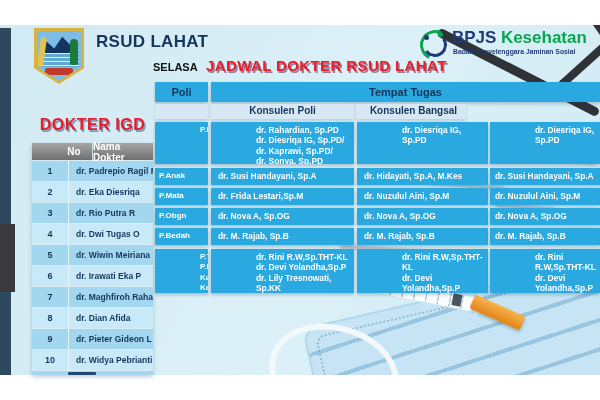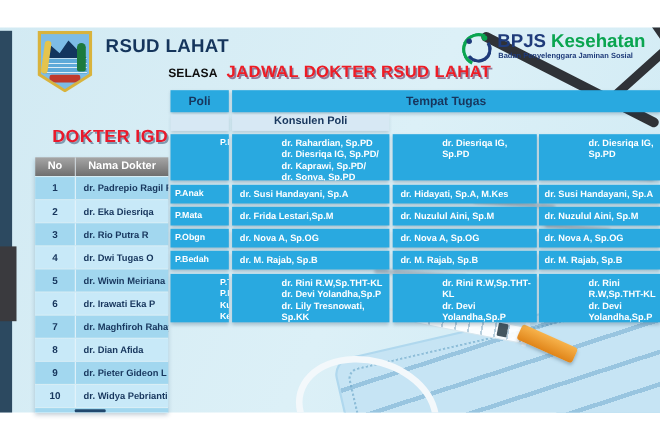--- a/index.html
+++ b/index.html
@@ -84,27 +84,27 @@
   .shcell{background:#d7e8f4;color:#17365d;justify-content:center;font-size:10px;padding:0;
           box-shadow:0 2px 3px rgba(20,60,90,.18);}
   .w-poli{width:53px;flex:none;padding-left:4px;font-size:8px;}
   .w-span{width:389px;flex:none;margin-left:3px;}
   .w-kp{width:143px;flex:none;margin-left:3px;}
   .w-ku{width:131px;flex:none;margin-left:3px;}
   .w-kb{width:110px;flex:none;margin-left:2px;padding-left:5px;}
   .hcell.w-poli,.shcell.w-poli{justify-content:center;padding-left:0;font-size:11px;}
 
   
-  .igd-title{position:absolute;left:32px;top:116px;width:121px;text-align:right;font-size:16px;
+  .igd-title{position:absolute;left:32px;top:116px;width:121px;text-align:center;font-size:16px;
              font-weight:bold;color:#e9192b;letter-spacing:.5px;
              text-shadow:1.5px 1.5px 0 rgba(23,54,93,.45);z-index:3;}
   .igd{position:absolute;left:32px;top:143px;width:121px;z-index:2;box-shadow:0 2px 4px rgba(20,60,90,.25);}
   .igd-header{display:flex;height:17px;background:linear-gradient(180deg,#a6a6a6,#6f6f6f);
               color:#fff;font-weight:bold;font-size:10px;}
-  .igd-header .no-h{width:36px;display:flex;align-items:center;justify-content:center;border-right:1px solid #cfd8dd;}
+  .igd-header .no-h{width:36px;display:flex;align-items:center;justify-content:center;border-right:1px solid #cfd8dd;padding-left:24px;}
   .igd-header .nm-h{flex:1;display:flex;align-items:center;justify-content:center;}
   .igd-row{display:flex;height:20px;margin-top:1px;}
   .igd-row:nth-child(odd){background:#a2d7ef;}
   .igd-row:nth-child(even){background:#c8e9f8;}
   .no{width:36px;display:flex;align-items:center;justify-content:center;color:#17365d;
       font-weight:bold;font-size:9px;border-right:1px solid #e4f3fa;}
   .nm{flex:1;display:flex;align-items:center;padding-left:7px;color:#17365d;font-weight:bold;
       font-size:8.5px;white-space:nowrap;overflow:hidden;}
   .igd-partial{height:4px;margin-top:1px;background:#a2d7ef;position:relative;overflow:hidden;}
   .igd-partial .frag{position:absolute;left:36px;top:1px;width:28px;height:3px;background:#21486e;border-radius:1px;}
@@ -218,20 +218,21 @@
   </div>
 
   <div class="sched">
     <div class="trow h20">
       <div class="cell hcell w-poli">Poli</div>
       <div class="cell hcell w-span">Tempat Tugas</div>
     </div>
     <div class="trow h15 mt2">
       <div class="cell shcell w-poli"></div>
       <div class="cell shcell w-kp">Konsulen Poli</div>
+      <div class="cell shcell w-kb">Konsulen Bangsal</div>
     </div>
 
     <div class="trow h42 mt3">
       <div class="cell top w-poli">P.Dalam</div>
       <div class="cell top w-kp">dr. Rahardian, Sp.PD
 dr. Diesriqa IG, Sp.PD/
 dr. Kaprawi, Sp.PD/
 dr. Sonya, Sp.PD</div>
       <div class="cell top w-ku">dr. Diesriqa IG, Sp.PD</div>
       <div class="cell top w-kb">dr. Diesriqa IG, Sp.PD</div>

